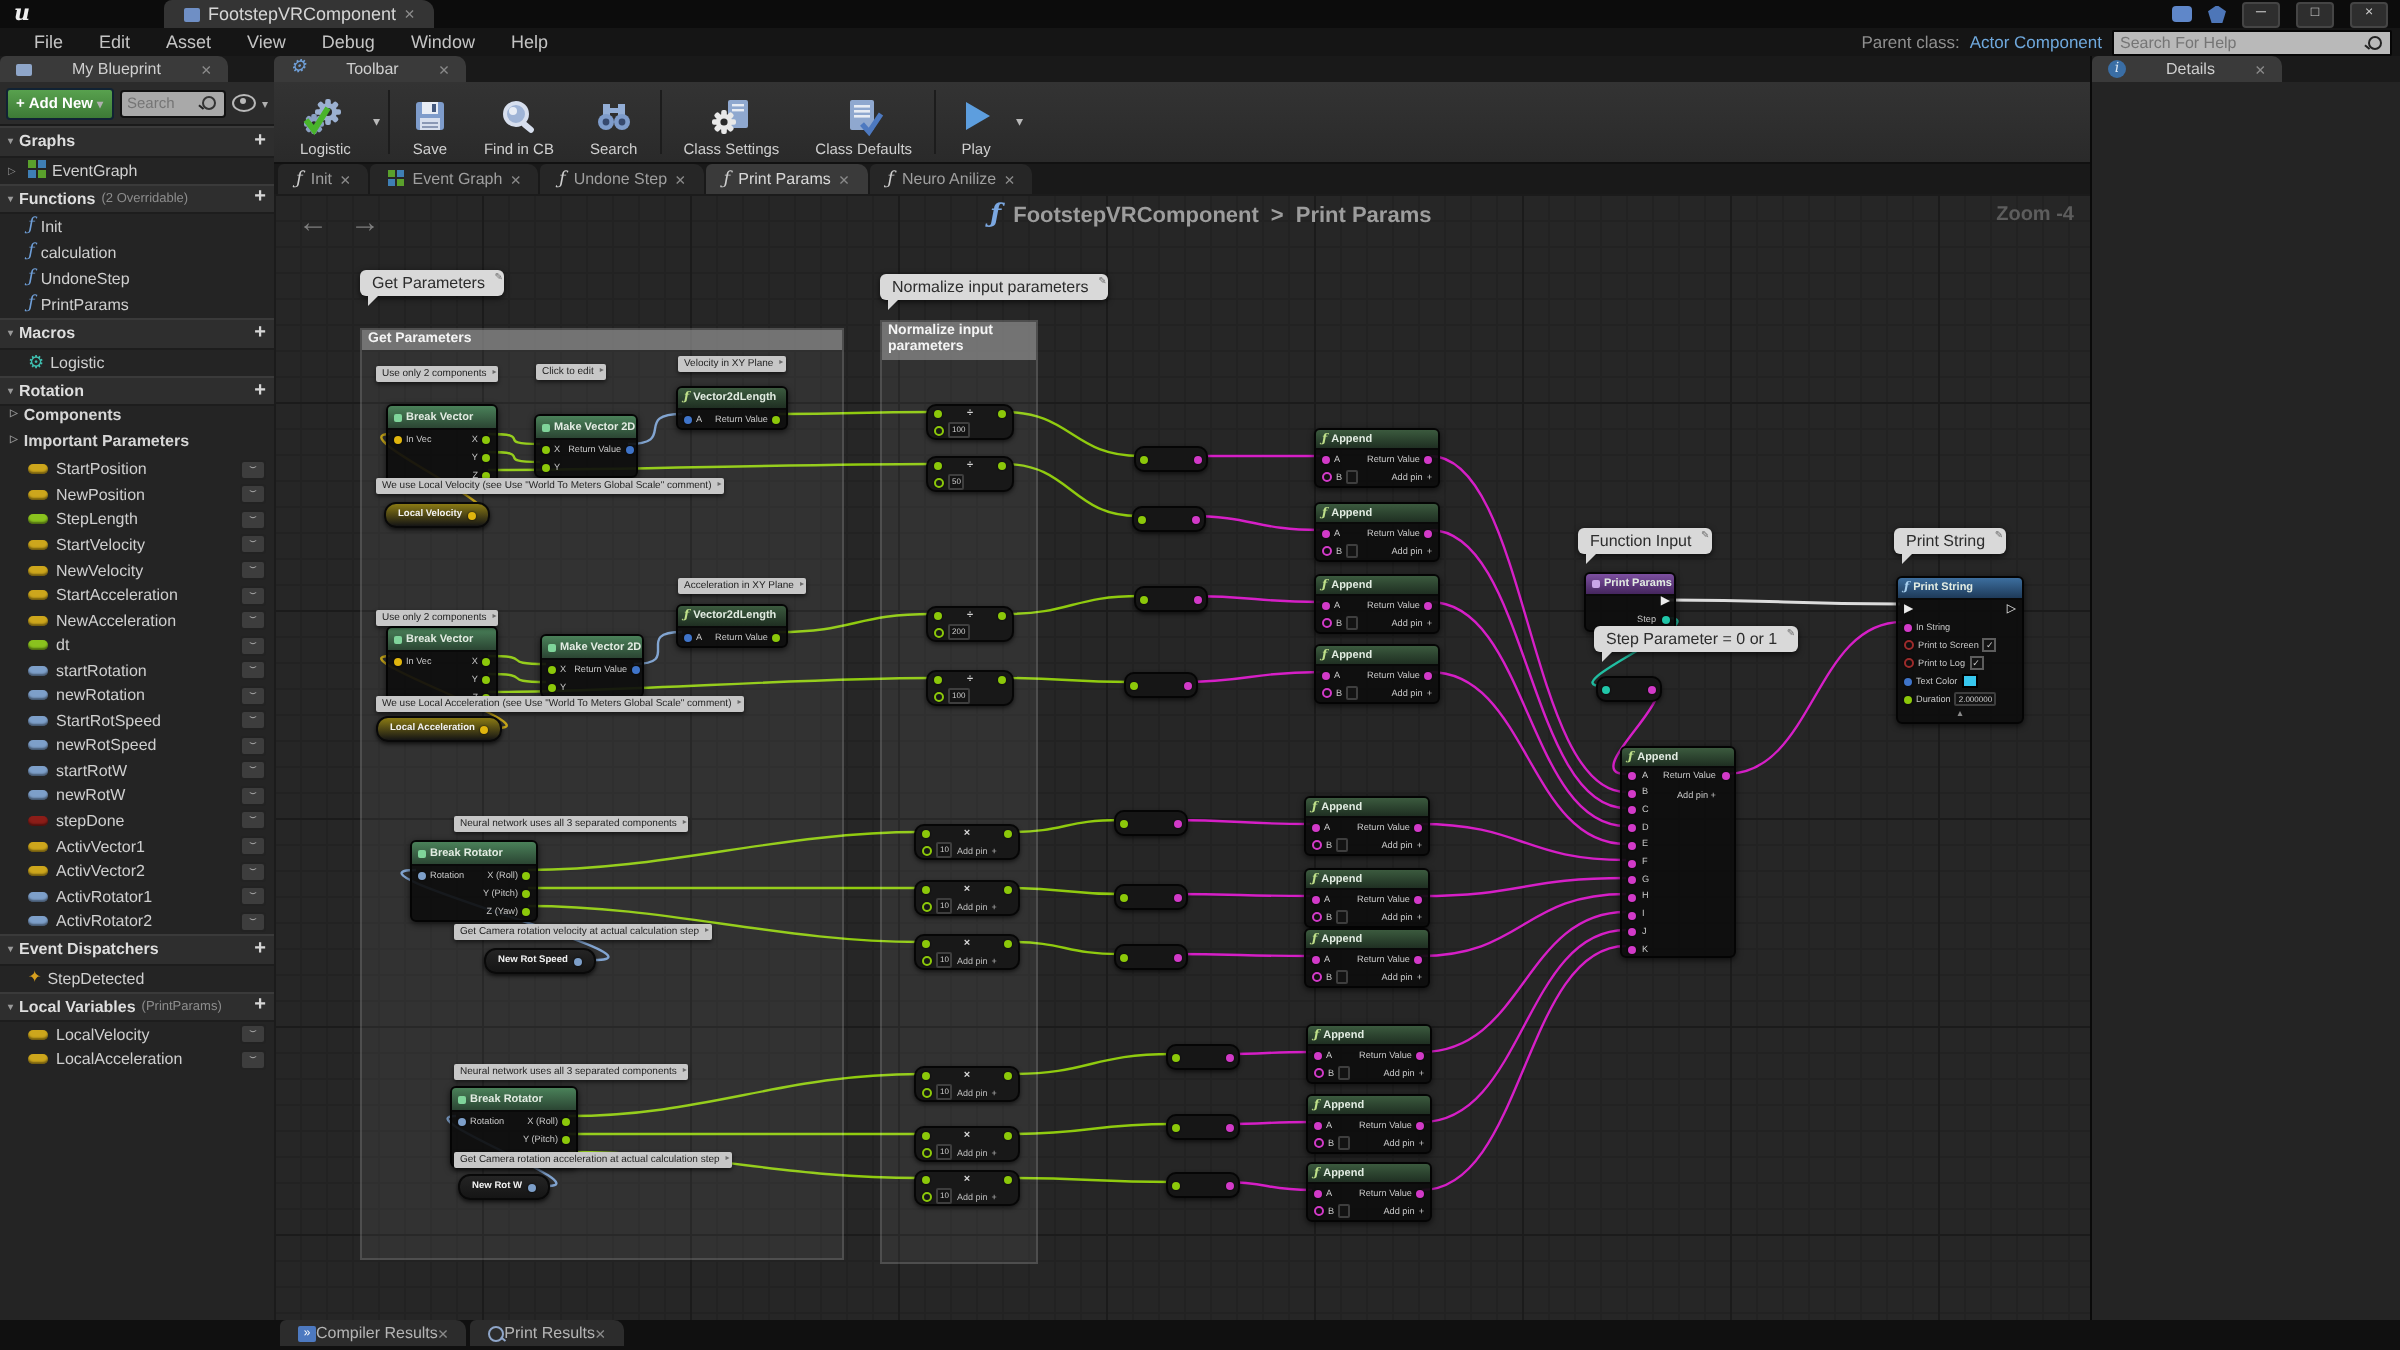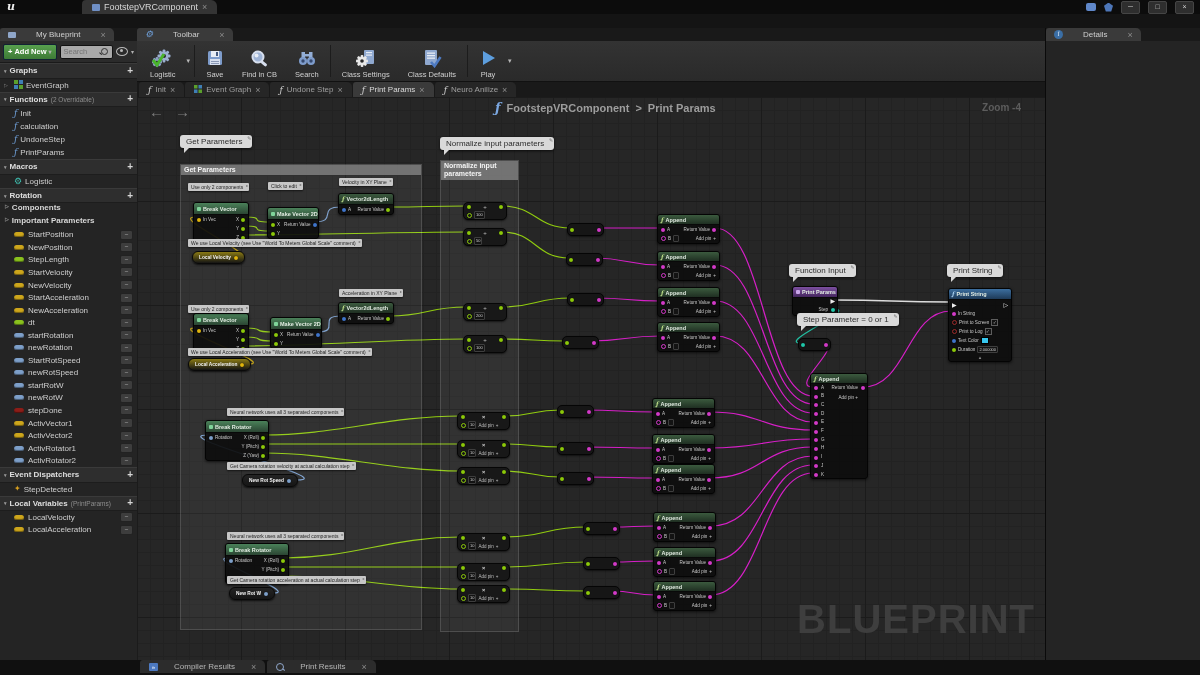--- a/index.html
+++ b/index.html
@@ -70,21 +70,21 @@
   .fico2{font-family:"DejaVu Serif",serif;font-style:italic;font-size:9px;color:#cfcfcf;}
   
   #graph{left:137px;top:97px;width:908px;height:563px;background-color:#262626;overflow:hidden;
     background-image:linear-gradient(#1b1b1b 1px,transparent 1px),linear-gradient(90deg,#1b1b1b 1px,transparent 1px),
       linear-gradient(#222222 1px,transparent 1px),linear-gradient(90deg,#222222 1px,transparent 1px);
     background-size:104px 104px,104px 104px,13px 13px,13px 13px;}
   #wires{position:absolute;left:0;top:0;pointer-events:none;}
   .navarrow{color:#7e7e7e;font-size:15px;font-weight:bold;}
   #breadcrumb{left:358px;top:4px;display:flex;align-items:center;gap:6px;font-size:11px;color:#9d9d9d;font-weight:bold;}
   #breadcrumb .fglyph{font-size:13px;color:#7ba7e0;}
-  #zoomlbl{right:24px;top:5px;font-size:10px;color:#5d5d5d;font-weight:bold;}
+  #zoomlbl{right:8px;top:5px;font-size:10px;color:#5d5d5d;font-weight:bold;}
   #watermark{right:10px;bottom:18px;font-size:40px;font-weight:bold;color:#3e3e3e;letter-spacing:1px;font-family:"Liberation Sans",sans-serif;}
   .cbox{position:absolute;background:rgba(255,255,255,0.06);border:1px solid rgba(255,255,255,0.14);}
   .cbox-h{background:rgba(170,170,170,0.55);color:#f4f4f4;font-size:7px;font-weight:bold;padding:1px 3px;line-height:1.2;}
   .bubble{position:absolute;background:#d9d9d9;color:#2c2c2c;font-size:8px;padding:2px 10px 2px 6px;border-radius:3px;box-shadow:0 1px 3px rgba(0,0,0,.7);white-space:nowrap;}
   .bubble:after{content:"";position:absolute;left:4px;bottom:-5px;border:3px solid transparent;border-top-color:#d9d9d9;border-left-color:#d9d9d9;}
   .bico{position:absolute;right:1px;top:0;font-size:5px;color:#707070;}
   .note{position:absolute;background:#c7c7c7;color:#1f1f1f;font-size:5px;padding:1px 6px 1px 3px;border-radius:1px;box-shadow:0 1px 2px rgba(0,0,0,.6);white-space:nowrap;}
   .note .ntri{position:absolute;right:1px;top:0;font-size:4px;color:#6a6a6a;}
   .gnode{position:absolute;background:rgba(13,13,13,0.92);border:1px solid #040404;border-radius:3px;box-shadow:0 1px 3px rgba(0,0,0,.65);}
   .ghead{display:flex;align-items:center;gap:2px;height:11px;padding:0 3px;font-size:5.5px;font-weight:bold;color:#e2ece2;
@@ -105,21 +105,21 @@
   .cnode{position:absolute;width:31px;height:11px;background:#161616;border:1px solid #050505;border-radius:5px;display:flex;align-items:center;justify-content:space-between;padding:0 2px;box-shadow:0 1px 2px rgba(0,0,0,.6);}
   .vpill{position:absolute;display:flex;align-items:center;gap:3px;height:11px;padding:0 6px;border-radius:6px;font-size:4.8px;font-weight:bold;color:#f2f2f2;border:1px solid #090909;box-shadow:0 1px 2px rgba(0,0,0,.7);white-space:nowrap;}
   .value-box{background:#131313;border:1px solid #3e3e3e;color:#cfcfcf;font-size:4px;padding:0 1px;border-radius:1px;line-height:1.4;}
   .chk{width:5px;height:5px;background:#131313;border:1px solid #5d5d5d;color:#cdcdcd;font-size:4.5px;line-height:5px;text-align:center;flex:none;}
   .swatch{width:6px;height:5px;border:1px solid #000;flex:none;}
   
   #details{left:1045px;top:28px;width:155px;height:632px;background:#262626;border-left:1px solid #0a0a0a;}
   .info-ico{width:9px;height:9px;border-radius:50%;background:#3a6ea5;color:#dce8f5;font-size:7px;line-height:9px;text-align:center;font-family:"DejaVu Serif",serif;font-style:italic;}
   #details .body{height:619px;background:#242424;}
   #bottombar{left:0;top:660px;width:1200px;height:15px;background:#101010;display:flex;gap:2px;padding-left:140px;align-items:flex-start;}
-  .btab{height:13px;background:#2c2c2c;border-radius:3px 5px 0 0;display:flex;align-items:center;gap:16px;padding:0 9px;font-size:8px;color:#b5b5b5;}
+  .btab{height:13px;background:#2c2c2c;border-radius:3px 5px 0 0;display:flex;align-items:center;gap:0;padding:0 9px;font-size:8px;color:#b5b5b5;}
   .cr-ico{width:9px;height:8px;background:#4d79c0;border-radius:1px;color:#fff;font-size:6px;line-height:8px;text-align:center;}
   .fr-ico{width:6px;height:6px;border:1.3px solid #8fa6c9;border-radius:50%;position:relative;}
   .fr-ico:after{content:"";position:absolute;left:4.5px;top:5px;width:3px;height:1.3px;background:#8fa6c9;transform:rotate(40deg);}
 </style>
 </head>
 <body>
 
 <div id="app">
 
   <div id="titlebar" class="abs">
@@ -131,20 +131,39 @@
     </div>
     <div id="tb-right">
       <span class="fb-ico"></span>
       <span class="fb-ico2"></span>
       <span class="winbtn">─</span>
       <span class="winbtn">□</span>
       <span class="winbtn">×</span>
     </div>
   </div>
 
+  <div id="menubar" class="abs">
+    <div id="menu-items">
+        <div class="menu-item">File</div>
+        <div class="menu-item">Edit</div>
+        <div class="menu-item">Asset</div>
+        <div class="menu-item">View</div>
+        <div class="menu-item">Debug</div>
+        <div class="menu-item">Window</div>
+        <div class="menu-item">Help</div>
+      </div>
+    <div id="menu-right">
+      <span class="pclab">Parent class:</span>
+      <span class="pcval">Actor Component</span>
+      <div class="helpbox">
+        <input placeholder="Search For Help" style="">
+        <span class="loupe"></span>
+      </div>
+    </div>
+  </div>
 
   <div id="sidebar" class="abs">
     <div class="paneltab-row">
       <div class="paneltab">
         <span class="book-ico"></span>
         <span>My Blueprint</span>
         <span class="tab-close">×</span>
       </div>
     </div>
     <div id="sb-ctrl">
@@ -1216,21 +1235,20 @@
       </div>
     <span class="navarrow abs" style="left:12px;top:6px;">←</span>
     <span class="navarrow abs" style="left:38px;top:6px;">→</span>
     <div id="breadcrumb" class="abs">
       <span class="fglyph">ƒ</span>
       <span>FootstepVRComponent</span>
       <span>&gt;</span>
       <span>Print Params</span>
     </div>
     <div id="zoomlbl" class="abs">Zoom -4</div>
-    <div id="watermark" class="abs">BLUEPRINT</div>
   </div>
 
   <div id="details" class="abs">
     <div class="paneltab-row">
       <div class="paneltab">
         <span class="info-ico">i</span>
         <span>Details</span>
         <span class="tab-close">×</span>
       </div>
     </div>

